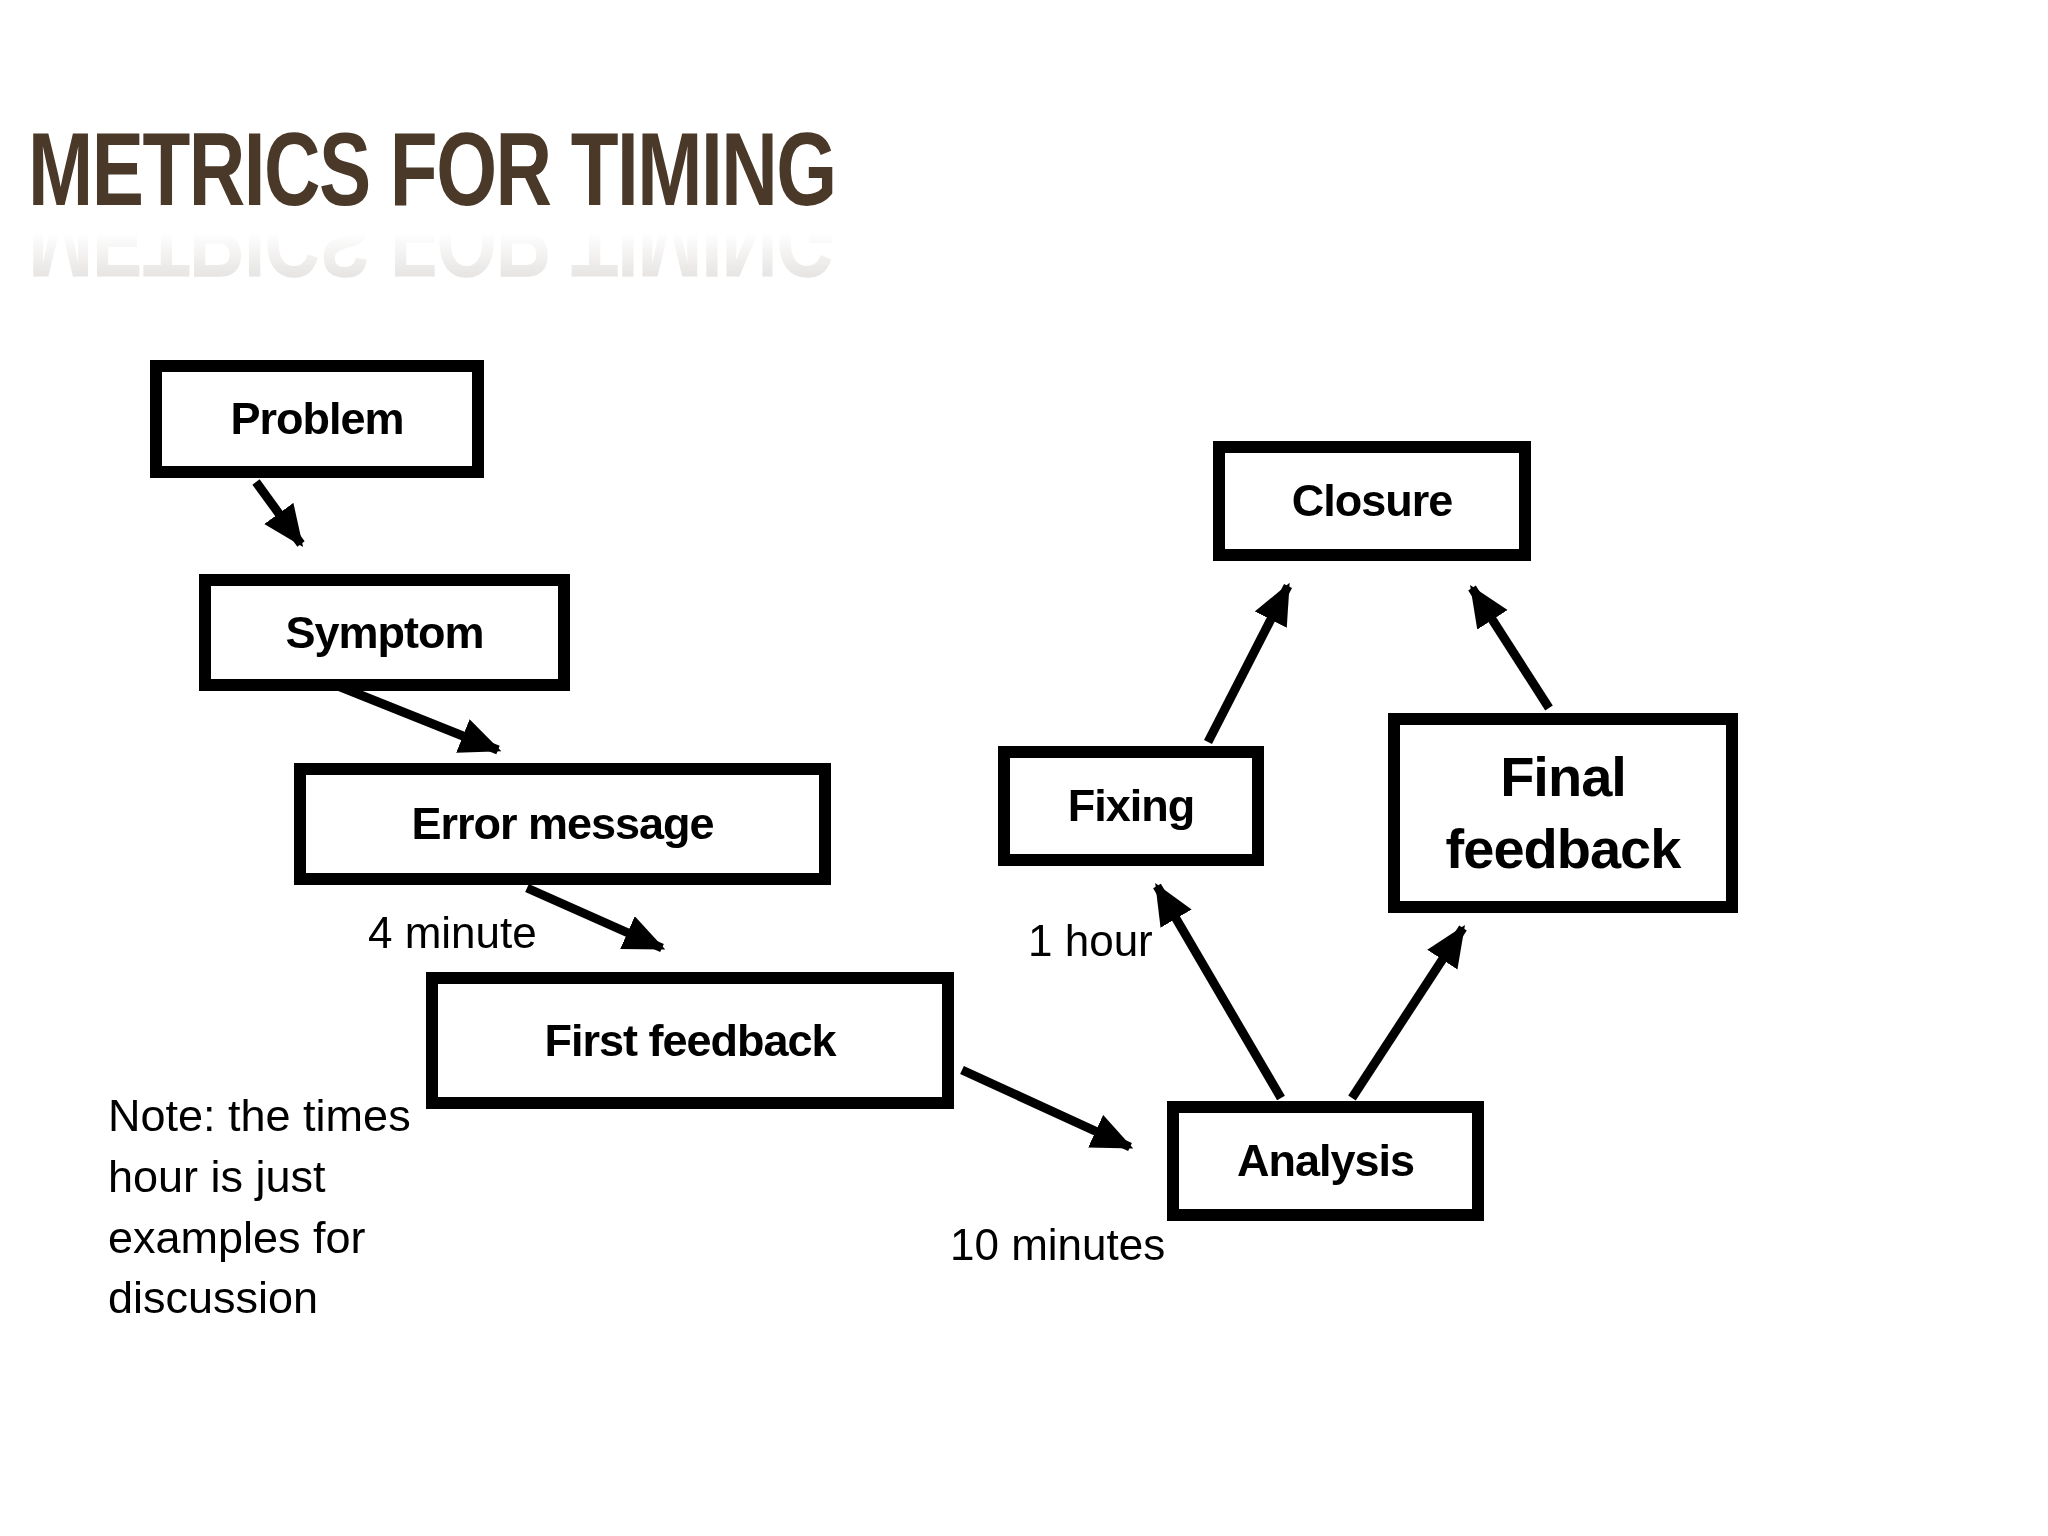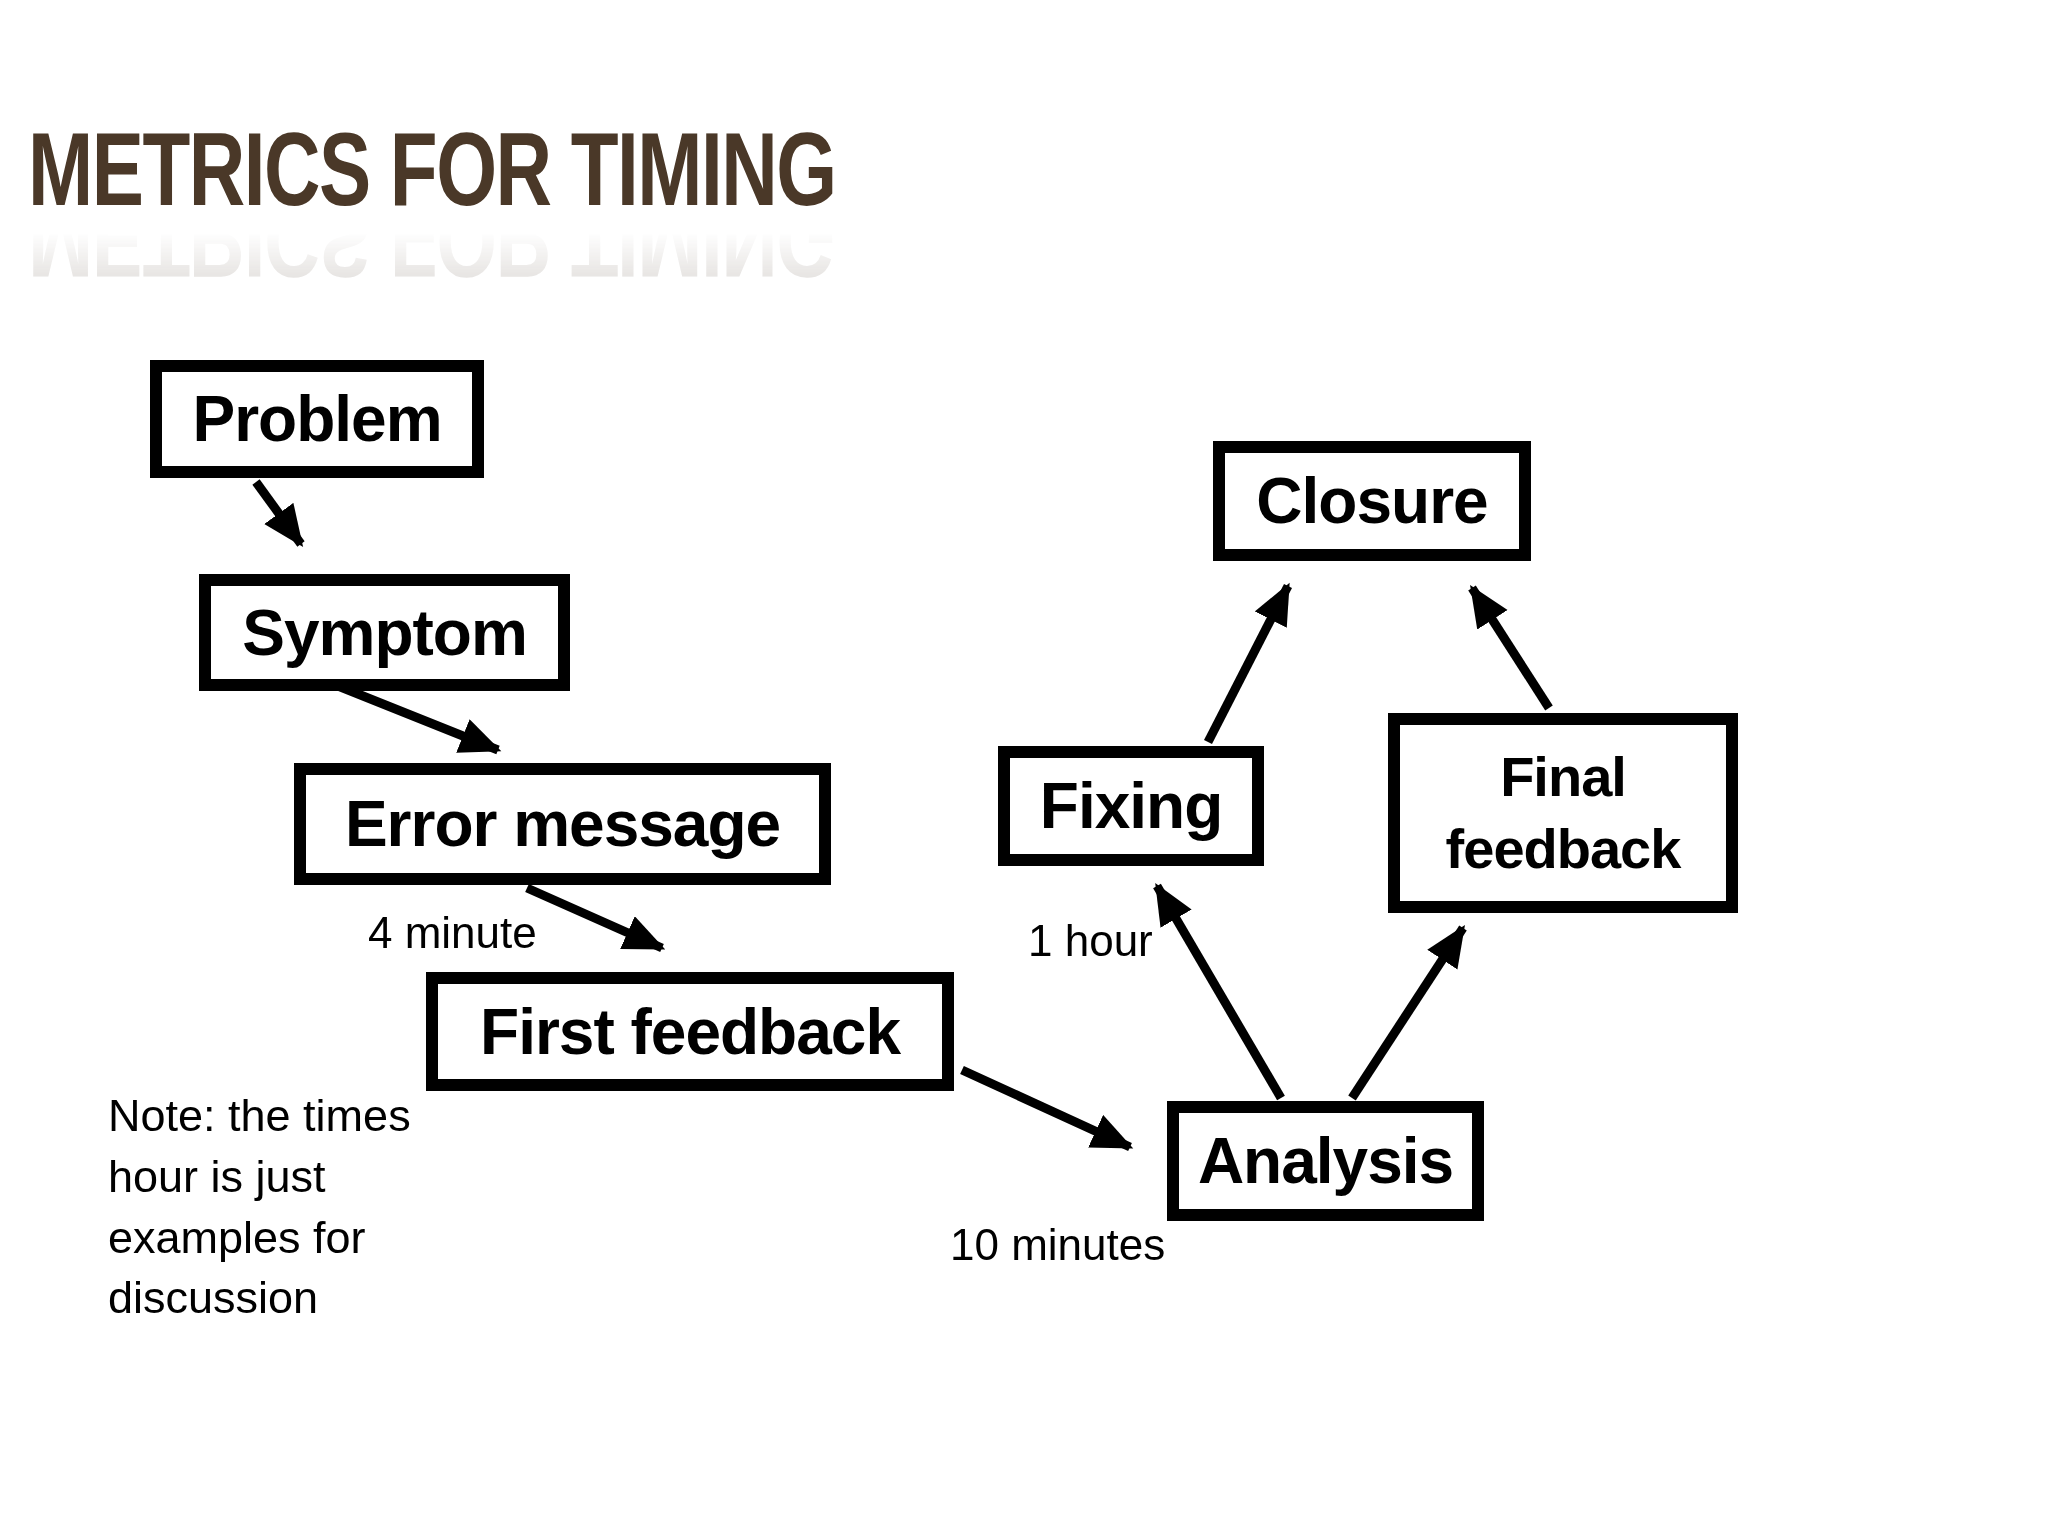--- a/index.html
+++ b/index.html
@@ -44,30 +44,30 @@
   
   .node {
     position: absolute;
     box-sizing: border-box;
     border: 12px solid #000000;
     background: #ffffff;
     display: flex;
     align-items: center;
     justify-content: center;
     font-weight: bold;
-    font-size: 64px;
+    font-size: 45px;
     color: #000000;
     letter-spacing: -1px;
     text-align: center;
     white-space: nowrap;
   }
   .n-problem  { left: 150px;  top: 360px;  width: 334px; height: 118px; }
   .n-symptom  { left: 199px;  top: 574px;  width: 371px; height: 117px; }
   .n-error    { left: 294px;  top: 763px;  width: 537px; height: 122px; }
-  .n-first    { left: 426px;  top: 972px;  width: 528px; height: 119px; }
+  .n-first    { left: 426px;  top: 972px;  width: 528px; height: 137px; }
   .n-analysis { left: 1167px; top: 1101px; width: 317px; height: 120px; }
   .n-fixing   { left: 998px;  top: 746px;  width: 266px; height: 120px; }
   .n-closure  { left: 1213px; top: 441px;  width: 318px; height: 120px; }
   .n-final    { left: 1388px; top: 713px;  width: 350px; height: 200px;
                 font-size: 56px; line-height: 1.28; white-space: normal; padding: 0 4px; }
 
   
   .arrows {
     position: absolute;
     left: 0; top: 0;

